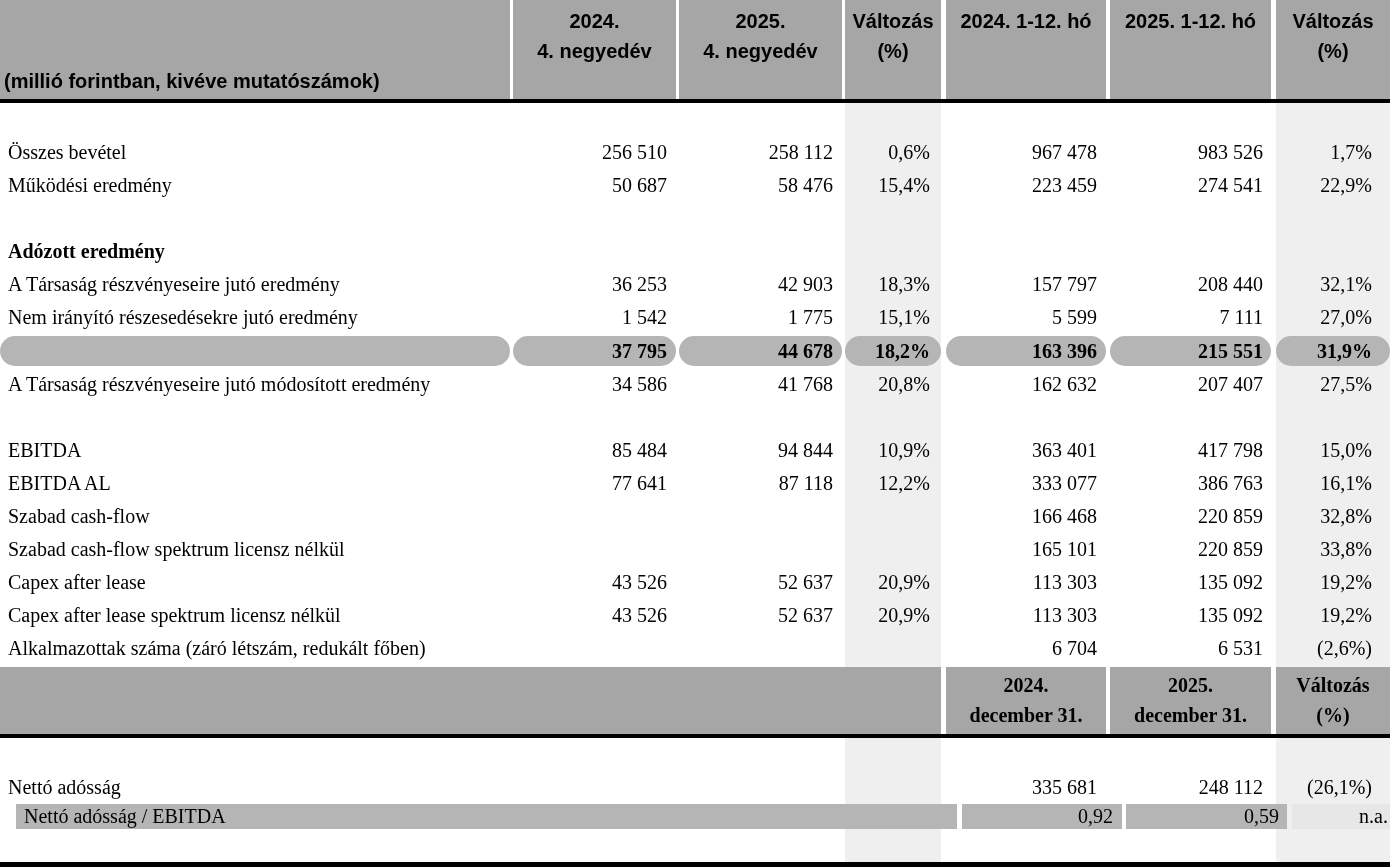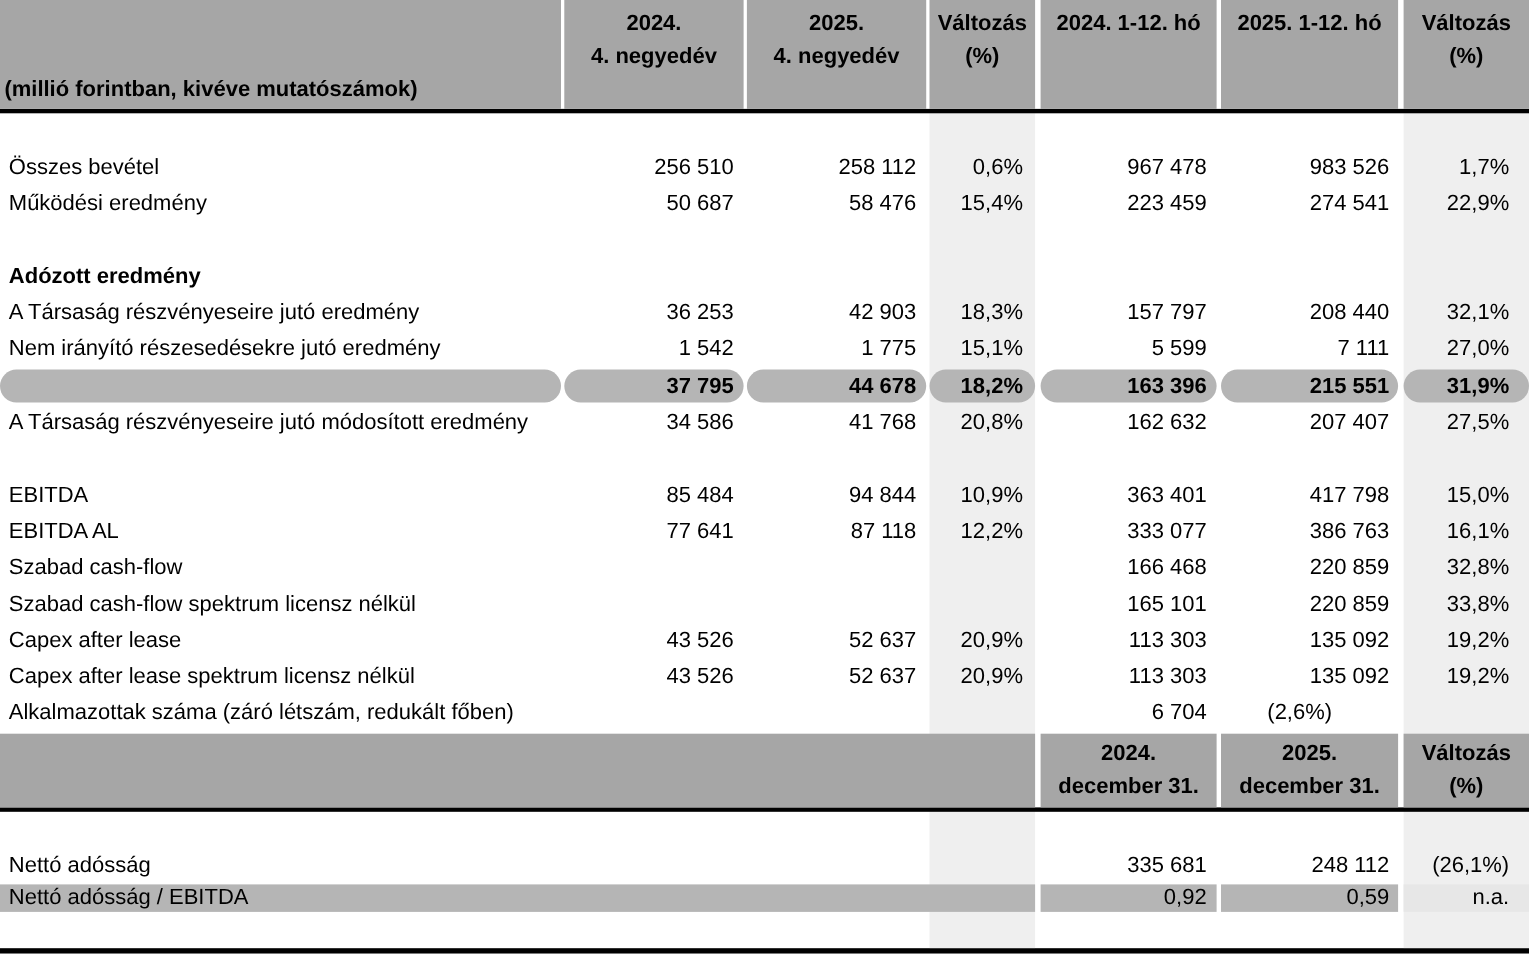--- a/index.html
+++ b/index.html
@@ -15,21 +15,21 @@
 
   .hdr { position:relative; z-index:1; display:flex; height:103px; border-bottom:4px solid var(--line,#000); }
   .hc { background:var(--header_bg,#a6a6a6); font-weight:bold; font-size:20px; text-align:center;
         padding-top:6px; line-height:30px; flex:none; }
   .hc-label { display:flex; align-items:flex-end; text-align:left; padding:0 0 6px 4px; line-height:24px; }
 
   .w-label{width:510px}.w1{width:163px}.w2{width:163px}.w3{width:96px}.w4{width:160px}.w5{width:161px}.w6{width:114px}
   .ga{width:3px}.gb{width:3px}.gc{width:3px}.gd{width:5px}.ge{width:4px}.gf{width:5px}
   .gap{flex:none}
 
-  #rows { position:relative; z-index:1; }
+  #rows { position:relative; z-index:1;font-family:Liberation Serif, serif; }
   .row { display:flex; font-size:20px; }
   .cell { flex:none; white-space:nowrap; overflow:hidden; }
   .c-label { padding-left:8px; text-align:left; }
   .c-num { text-align:right; }
   .c1,.c2 { padding-right:9px; }
   .c3 { padding-right:11px; }
   .c4 { padding-right:9px; }
   .c5 { padding-right:8px; }
   .c6 { padding-right:18px; }
 
@@ -39,21 +39,21 @@
   .r-subtotal { height:34px; padding:2px 0; line-height:30px; }
   .r-subtotal .cell { background:var(--band_bg,#b5b5b5); font-weight:bold;border-radius:15px; }
 
   .r-midheader { height:73px; padding-top:2px; border-bottom:4px solid var(--line,#000); }
   .mh-left { width:941px; height:67px; background:var(--header_bg,#a6a6a6); }
   .mh-cell { height:67px; background:var(--header_bg,#a6a6a6); font-weight:bold;
              text-align:center; line-height:30px; padding-top:3px; }
 
   .r-highlight { height:25px; line-height:25px; }
   .r-highlight .cell { background:var(--band_bg,#b5b5b5); }
-  .hl-left { width:941px; padding-left:8px; }
+  .hl-left { width:941px; padding-left:8px;margin-left:16px; }
   .r-highlight .na-cell { background:var(--na_bg,#e7e7e7); }
 </style>
 </head>
 <body>
 
 <div class="table">
   <div class="stripe stripe-q"></div>
   <div class="stripe stripe-y"></div>
 
   <div class="hdr">
@@ -287,20 +287,21 @@
         <div class="cell c-label w-label">Alkalmazottak száma (záró létszám, redukált főben)</div>
         <div class="gap ga"></div>
         <div class="cell c-num c1 w1"></div>
         <div class="gap gb"></div>
         <div class="cell c-num c2 w2"></div>
         <div class="gap gc"></div>
         <div class="cell c-num c3 w3"></div>
         <div class="gap gd"></div>
         <div class="cell c-num c4 w4">6 704</div>
         <div class="gap ge"></div>
+        <div class="cell c-num c5 w5">6 531</div>
         <div class="gap gf"></div>
         <div class="cell c-num c6 w6">(2,6%)</div>
       </div>
       <div class="row r-midheader">
         <div class="cell mh-left"></div>
         <div class="gap gd"></div>
         <div class="cell mh-cell w4">
           <div class="">2024.</div>
           <div class="">december 31.</div>
         </div>

